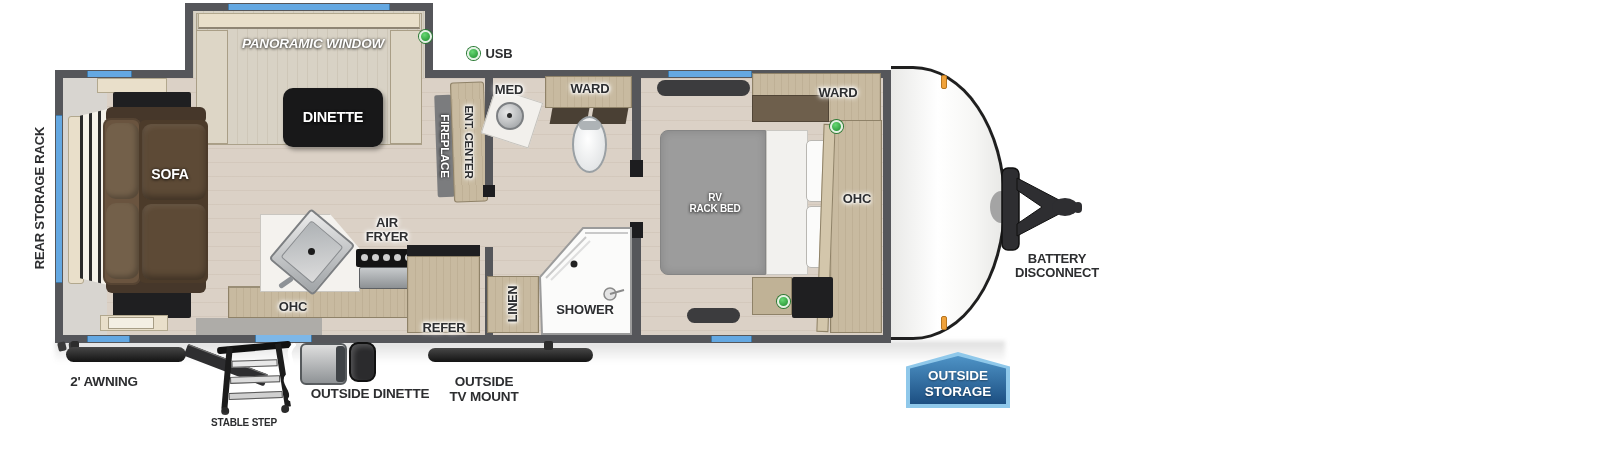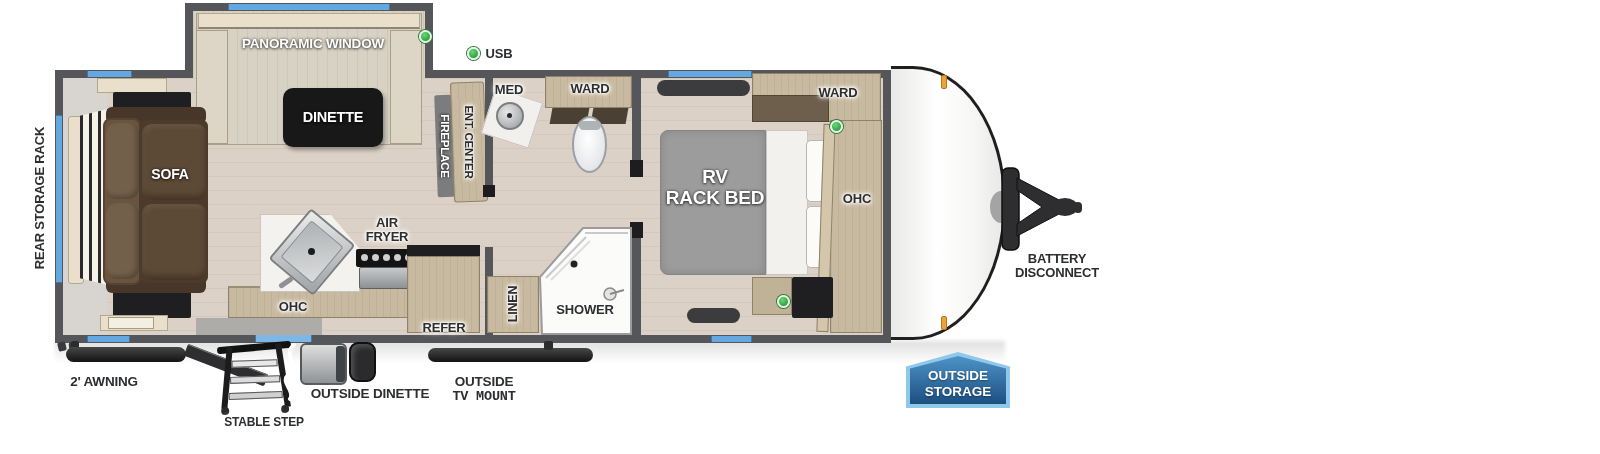--- a/index.html
+++ b/index.html
@@ -40,21 +40,21 @@
   <div class="wall" style="left:185px;top:3px;width:8px;height:75px;"></div>
   <div class="wall" style="left:425px;top:3px;width:8px;height:75px;"></div>
   <div class="win" style="left:228px;top:4px;width:162px;height:6px;"></div>
   <div class="abs floorv" style="left:193px;top:11px;width:232px;height:67px;"></div>
   <div class="abs floorv" style="left:196px;top:13px;width:226px;height:132px;border:1px solid #aba18a;"></div>
   <div class="cream" style="left:198px;top:13px;width:222px;height:16px;border-bottom:2px solid #8f8574;"></div>
   <div class="abs" style="left:196px;top:30px;width:32px;height:114px;background:#ddd6c6;border:1px solid #a99e86;"></div>
   <div class="abs" style="left:390px;top:30px;width:32px;height:114px;background:#ddd6c6;border:1px solid #a99e86;"></div>
   <div class="abs" style="left:283px;top:88px;width:100px;height:59px;background:#181819;border-radius:10px;box-shadow:2px 3px 4px rgba(0,0,0,.35);"></div>
   <div class="gdot" style="left:419px;top:30px;"></div>
-  <div class="lblw" style="left:313px;top:43px;font-size:13.5px;">PANORAMIC WINDOW</div>
+  <div class="lblw" style="left:313px;top:43px;font-size:13.5px;font-style:italic;">PANORAMIC WINDOW</div>
   <div class="lblw" style="left:333px;top:117px;font-size:14.5px;">DINETTE</div>
 
   <div class="wall" style="left:55px;top:70px;width:138px;height:8px;"></div>
   <div class="wall" style="left:425px;top:70px;width:466px;height:8px;"></div>
   <div class="wall" style="left:55px;top:335px;width:836px;height:8px;"></div>
   <div class="wall" style="left:55px;top:70px;width:8px;height:273px;"></div>
   <div class="wall" style="left:883px;top:70px;width:8px;height:273px;"></div>
 
   <div class="win" style="left:56px;top:115px;width:6px;height:168px;border:none;border-top:1px solid #3d78a8;border-bottom:1px solid #3d78a8;"></div>
   <div class="win" style="left:87px;top:71px;width:45px;height:6px;"></div>
@@ -153,21 +153,21 @@
   <div class="abs" style="left:766px;top:130px;width:42px;height:145px;background:#f2f1ee;border:1px solid #c9c7c2;"></div>
   <div class="abs" style="left:806px;top:140px;width:22px;height:62px;background:#fbfbfa;border:1px solid #b9b7b2;border-radius:5px;"></div>
   <div class="abs" style="left:806px;top:206px;width:22px;height:62px;background:#fbfbfa;border:1px solid #b9b7b2;border-radius:5px;"></div>
   <div class="abs tan" style="left:830px;top:120px;width:52px;height:213px;"></div>
   <div class="abs" style="left:820px;top:124px;width:12px;height:208px;background:#d3c6ab;border:1px solid #8f8268;transform:rotate(2deg);"></div>
   <div class="abs" style="left:752px;top:277px;width:40px;height:38px;background:#c0b296;border:1px solid #8f8268;"></div>
   <div class="blk" style="left:792px;top:277px;width:41px;height:41px;"></div>
   <div class="abs" style="left:687px;top:308px;width:53px;height:15px;background:#3c3c3e;border-radius:8px;"></div>
   <div class="gdot" style="left:830px;top:120px;"></div>
   <div class="gdot" style="left:777px;top:295px;"></div>
-  <div class="lblw t2" style="left:715px;top:188px;font-size:19px;">
+  <div class="lblw t2" style="left:715px;top:204px;font-size:10px;">
     <span style="display:block;">RV</span>
     <span style="display:block;">RACK BED</span>
   </div>
   <div class="lbl" style="left:838px;top:92px;font-size:13px;">WARD</div>
   <div class="lbl" style="left:857px;top:198px;font-size:13px;">OHC</div>
 
   <div class="abs" style="left:891px;top:66px;width:115px;height:274px;border:3px solid #1f1f1f;border-left:none;
               border-radius:0 95px 95px 0 / 0 140px 140px 0;
               background:linear-gradient(90deg,#e9e9e7 0%,#ffffff 42%,#f6f6f4 75%,#e8e8e6 100%);"></div>
   <div class="abs" style="left:941px;top:75px;width:6px;height:14px;background:#f0a23a;border:1px solid #b5741f;border-radius:2px;"></div>
@@ -196,35 +196,35 @@
   <div class="abs" style="left:216px;top:338px;width:80px;height:76px;transform:rotate(-2deg);">
     <div class="abs" style="left:2px;top:6px;width:74px;height:7px;background:#111;border-radius:3px;transform:rotate(-3deg);"></div>
     <div class="abs" style="left:8px;top:8px;width:6px;height:62px;background:#1c1c1c;transform:rotate(7deg);"></div>
     <div class="abs" style="left:64px;top:6px;width:6px;height:64px;background:#1c1c1c;transform:rotate(-7deg);"></div>
     <div class="abs" style="left:16px;top:22px;width:46px;height:7px;background:#e8e8e8;border:1px solid #555;"></div>
     <div class="abs" style="left:14px;top:38px;width:50px;height:7px;background:#dcdcdc;border:1px solid #555;"></div>
     <div class="abs" style="left:12px;top:54px;width:54px;height:7px;background:#d0d0d0;border:1px solid #555;"></div>
     <div class="abs" style="left:4px;top:68px;width:8px;height:8px;border-radius:50%;background:#2a2a2a;"></div>
     <div class="abs" style="left:64px;top:68px;width:8px;height:8px;border-radius:50%;background:#2a2a2a;"></div>
   </div>
-  <div class="lbl" style="left:264px;top:422px;font-size:12px;">STABLE STEP</div>
+  <div class="lbl" style="left:244px;top:422px;font-size:10px;">STABLE STEP</div>
 
   <svg class="abs" style="left:280px;top:343px;" width="22" height="58" viewBox="0 0 22 58">
     <path d="M14,2 C2,12 20,22 8,32 C0,40 16,48 10,56" stroke="#ffffff" stroke-width="4" fill="none" stroke-linecap="round"></path>
   </svg>
   <div class="abs" style="left:300px;top:343px;width:47px;height:42px;border-radius:6px;background:linear-gradient(180deg,#dedede,#8f9396);border:2px solid #55595c;"></div>
   <div class="abs" style="left:336px;top:346px;width:9px;height:36px;background:#3f4347;border-radius:3px;"></div>
   <div class="abs" style="left:349px;top:342px;width:27px;height:40px;border-radius:9px;background:#2b2b2d;border:2px solid #101010;box-shadow:inset 3px 3px 5px rgba(255,255,255,.18);"></div>
   <div class="lbl" style="left:370px;top:393px;font-size:13.5px;">OUTSIDE DINETTE</div>
 
   <div class="darkbar" style="left:428px;top:348px;width:165px;height:14px;"></div>
   <div class="abs" style="left:544px;top:341px;width:9px;height:9px;background:#2c2c2c;border-radius:2px;"></div>
   <div class="lbl t2" style="left:484px;top:390px;font-size:13.5px;">
     <span style="display:block;">OUTSIDE</span>
-    <span style="display:block;font-family:Liberation Mono, monospace;">TV MOUNT</span>
+    <span style="display:block;">TV MOUNT</span>
   </div>
 
   <div class="abs" style="left:906px;top:352px;width:104px;height:56px;background:#8fc8ea;
               clip-path:polygon(50% 0,100% 26%,100% 100%,0 100%,0 26%);">
     <div class="abs" style="left:4px;top:4px;width:96px;height:48px;background:linear-gradient(180deg,#4e93c6,#1c4f82);
                 clip-path:polygon(50% 0,100% 26%,100% 100%,0 100%,0 26%);"></div>
     <div class="abs t2" style="left:0;top:16px;width:104px;text-align:center;font-weight:bold;font-size:13.5px;color:#fff;
                 text-shadow:0 1px 2px rgba(0,0,0,.4);line-height:1.15;">
       <span style="display:block;">OUTSIDE</span>
       <span style="display:block;">STORAGE</span>

